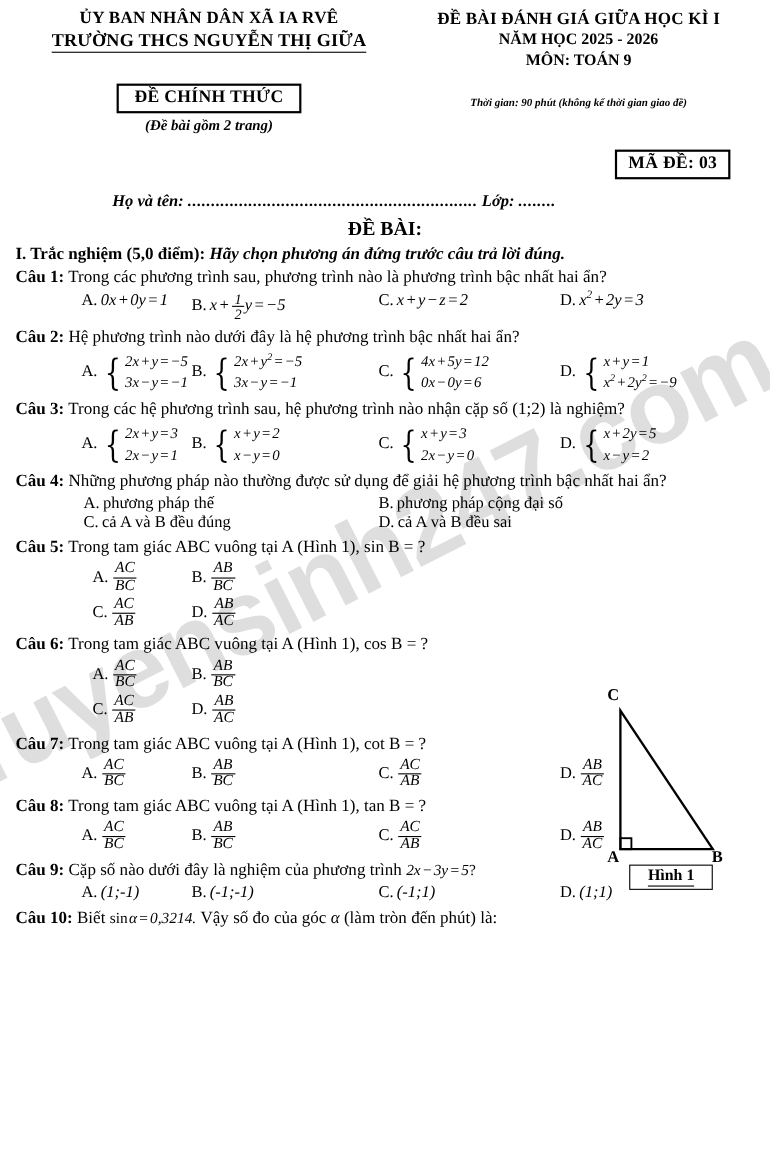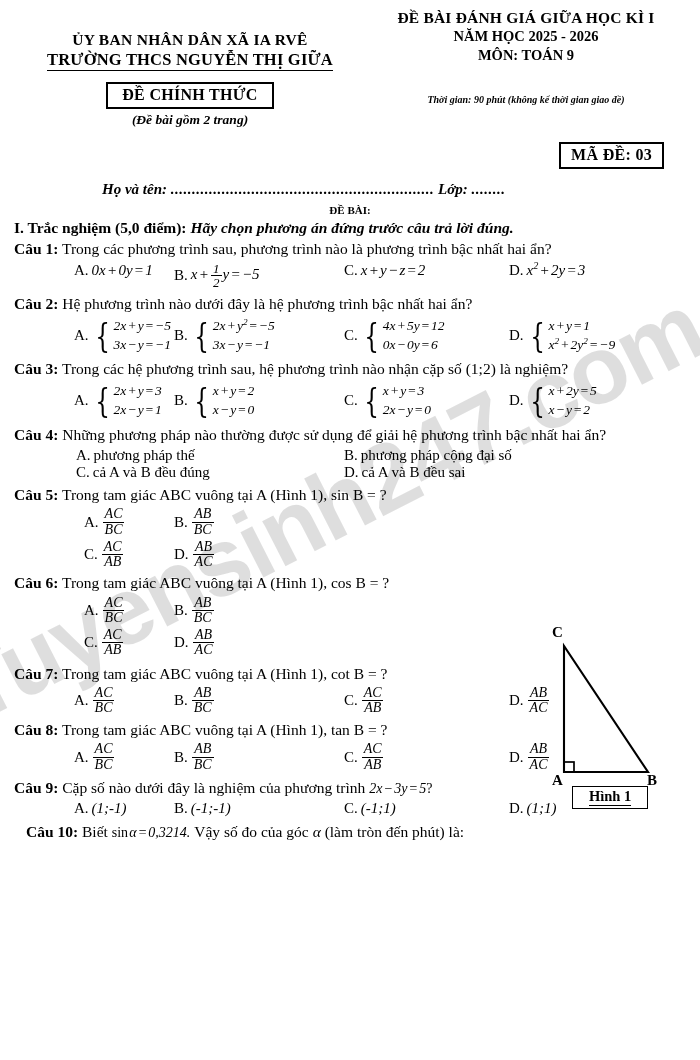--- a/index.html
+++ b/index.html
@@ -40,21 +40,21 @@
   #page { position: relative; z-index: 10; padding: 8px 14px 0 14px; }
 
   
   .hdr { display: flex; width: 672px; }
   .hdr-left { width: 352px; text-align: center; }
   .hdr-right { width: 320px; text-align: center; }
 
   .hdr-l1 {
     font-family: "Liberation Serif", serif;
     font-weight: bold; font-size: 15.5px;
-    letter-spacing: 0.3px; line-height: 1.22; margin-top: 23px;
+    letter-spacing: 0.3px; line-height: 1.22;
   }
   .hdr-l2 {
     font-family: "Liberation Serif", serif;
     font-weight: bold; font-size: 16.5px;
     letter-spacing: 0.2px; line-height: 1.22;
     border-bottom: 1.6px solid #000;
     display: inline-block; padding-bottom: 0px;
   }
   .hdr-r1 {
     font-weight: bold; font-size: 15.5px; line-height: 1.25; letter-spacing: 0.2px;
@@ -87,21 +87,21 @@
     letter-spacing: 0.3px;
   }
 
   .name-row {
     width: 672px; margin-top: 12px;
     font-style: italic; font-weight: bold; font-size: 15px;
     padding-left: 88px;
   }
   .name-row .dots { letter-spacing: 0.5px; }
 
-  .debai { text-align: center; font-weight: bold; font-size: 11px; margin-top: 6px; }
+  .debai { text-align: center; font-weight: bold; font-size: 18px; margin-top: 6px; }
 
   
   .section-line { font-size: 15.5px; margin-top: 2px; line-height: 1.28; }
   .section-line b { font-weight: bold; }
   .section-line i { font-weight: bold; }
 
   .q { font-size: 15.5px; line-height: 1.3; margin-top: 1px; }
   .q-label { font-weight: bold; }
   .q-text { font-weight: normal; }
 
@@ -515,21 +515,21 @@
     <div class="ans">
       <span class="lbl">C.</span>
       <span class="math">(-1;1)</span>
     </div>
     <div class="ans">
       <span class="lbl">D.</span>
       <span class="math">(1;1)</span>
     </div>
   </div>
 
-  <div class="q" style="margin-top:5px;margin-left:12px;">
+  <div class="q" style="margin-top:5px;">
     <span class="q-label">Câu 10:</span>
     <span class="q-text">Biết</span>
     <span class="math" style="font-size:14px;"><span class="mathup">sin</span> <i>α</i> = 0,3214.</span>
     <span class="q-text">Vậy số đo của góc</span>
     <span class="math">α</span>
     <span class="q-text">(làm tròn đến phút) là:</span>
   </div>
 
 </div>
 

